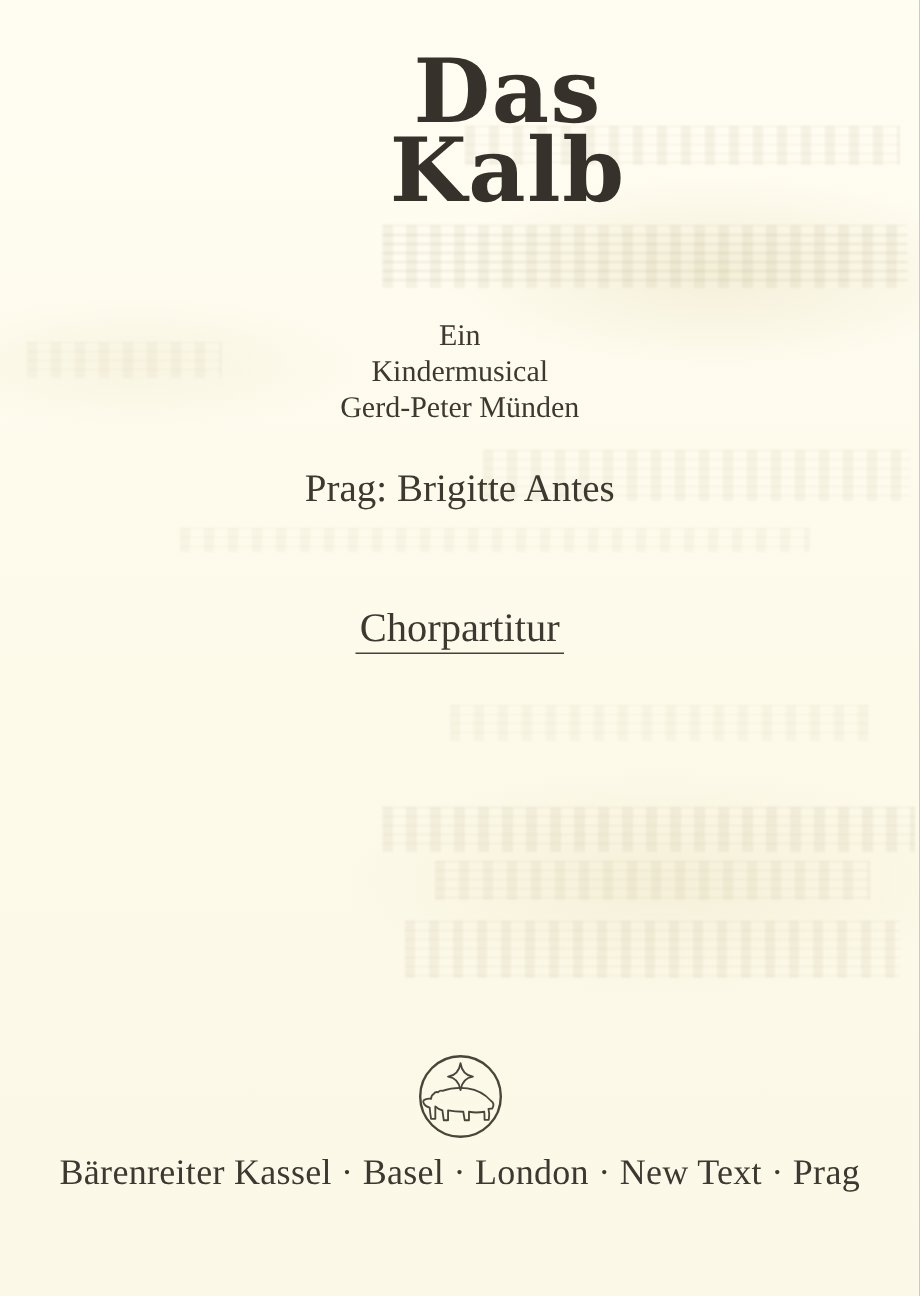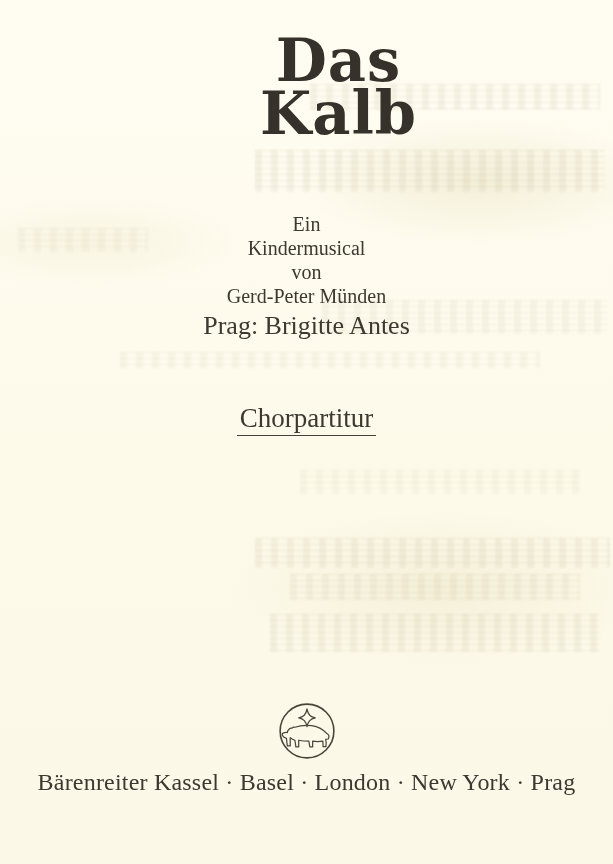--- a/index.html
+++ b/index.html
@@ -118,21 +118,20 @@
   <div class="ghost" style="left:270px; top:614px; width:330px; height:38px; opacity:.45;"></div>
 
   <div class="title">
     <div>Das</div>
     <div>Kalb</div>
   </div>
 
   <div class="subtitle">
     <div>Ein</div>
     <div>Kindermusical</div>
-    <div>von</div>
     <div>Gerd-Peter Münden</div>
   </div>
 
   <div class="credit">Prag: Brigitte Antes</div>
 
   <div class="edition">
     <span>Chorpartitur</span>
   </div>
 
   <div class="logo-wrap">
@@ -155,16 +154,16 @@
           Q12.2 36.2 14.2 36.6
           Q14.2 34.2 16.2 33
           Q17.4 31.4 19.2 32
           Q20.4 30.4 22.2 31
           Q30 28.2 40 29.2
           Q50 30.6 56.5 38 Z"></path>
       </g>
     </svg>
   </div>
 
-  <div class="publisher">Bärenreiter Kassel · Basel · London · New York · Prag</div>
+  <div class="publisher">Bärenreiter Kassel · Basel · London · New Text · Prag</div>
 
 
 </div>
 
 </body></html>

